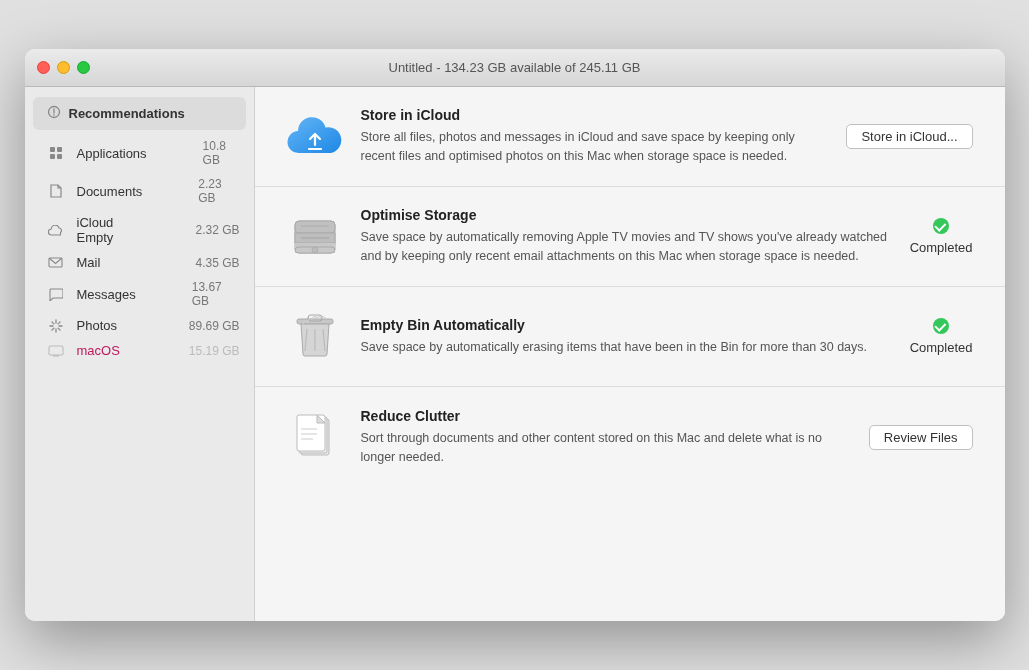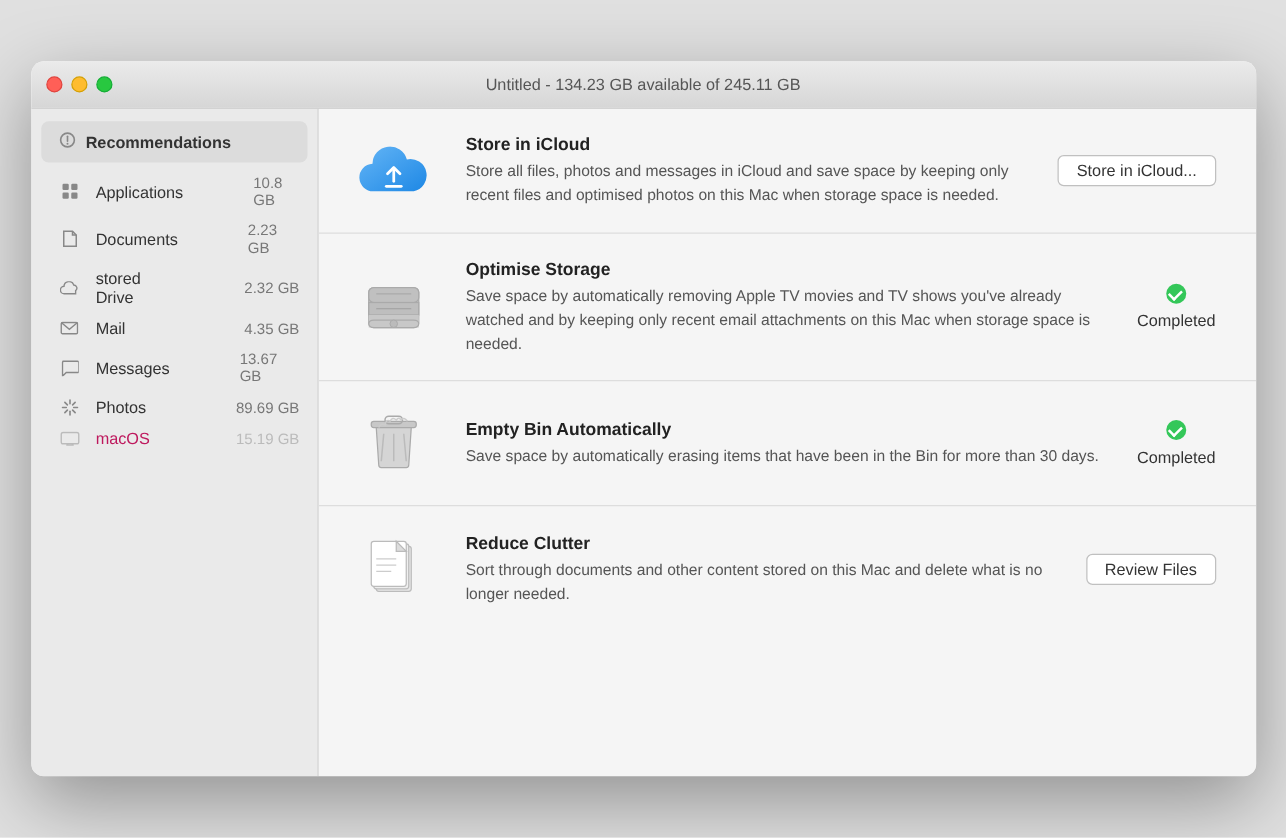--- a/index.html
+++ b/index.html
@@ -116,21 +116,21 @@
       padding: 0;
       overflow-y: auto;
       display: flex;
       flex-direction: column;
     }
     .recommendation-card {
       display: flex;
       align-items: center;
       padding: 20px 32px;
       border-bottom: 1px solid #ddd;
-      gap: 30px;
+      gap: 18px;
       min-height: 100px;
     }
     .recommendation-card:last-child {
       border-bottom: none;
     }
     .card-icon {
       width: 56px;
       height: 56px;
       flex-shrink: 0;
       display: flex;
@@ -248,21 +248,21 @@
         <span class="sidebar-item-name">Documents</span>
         <span class="sidebar-item-size">2.23 GB</span>
       </div>
 
       <div class="sidebar-item">
         <span class="sidebar-item-icon">
           <svg width="16" height="11" viewBox="0 0 16 11">
             <path d="M12.5 10H3.5a3 3 0 0 1-.3-6 4 4 0 0 1 7.8-1 2.5 2.5 0 0 1 1.5 4.5z" stroke="#888" stroke-width="1.1" fill="none"></path>
           </svg>
         </span>
-        <span class="sidebar-item-name">stored Drive</span>
+        <span class="sidebar-item-name">iCloud Empty</span>
         <span class="sidebar-item-size">2.32 GB</span>
       </div>
 
       <div class="sidebar-item">
         <span class="sidebar-item-icon">
           <svg width="15" height="11" viewBox="0 0 15 11">
             <rect x="1" y="1" width="13" height="9" rx="1" stroke="#888" stroke-width="1.1" fill="none"></rect>
             <polyline points="1,1 7.5,6.5 14,1" stroke="#888" stroke-width="1.1" fill="none"></polyline>
           </svg>
         </span>

